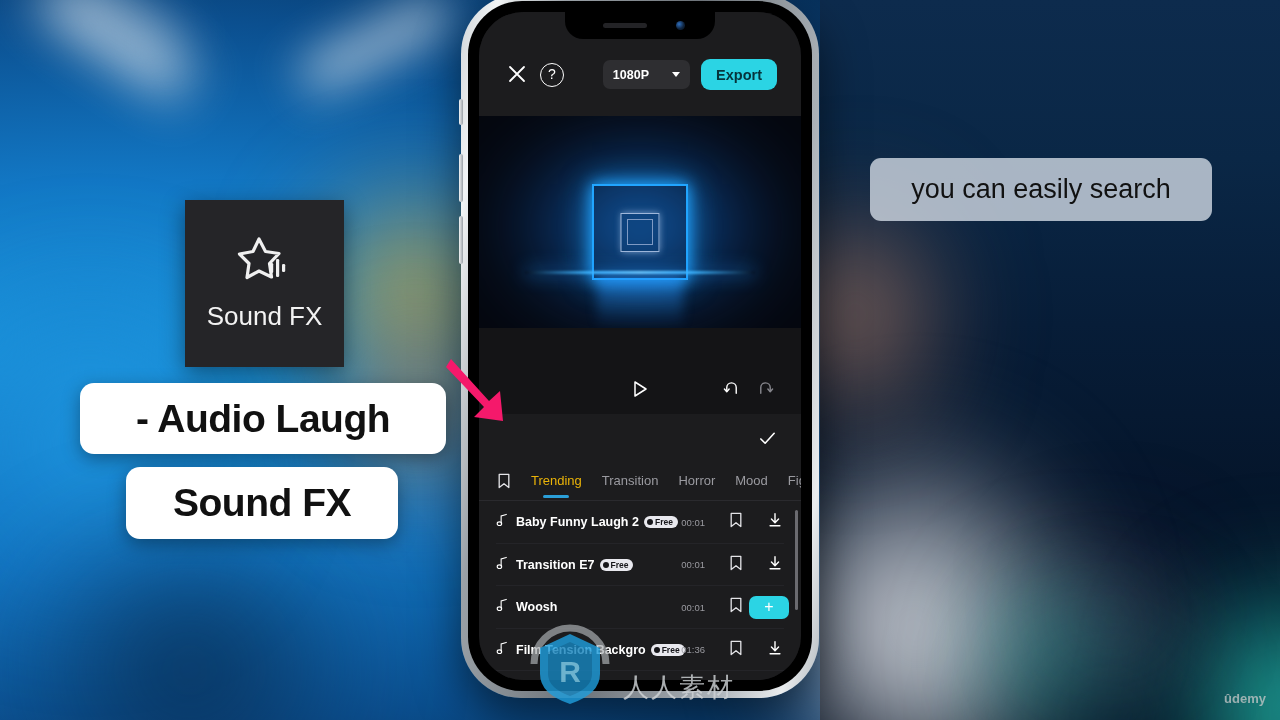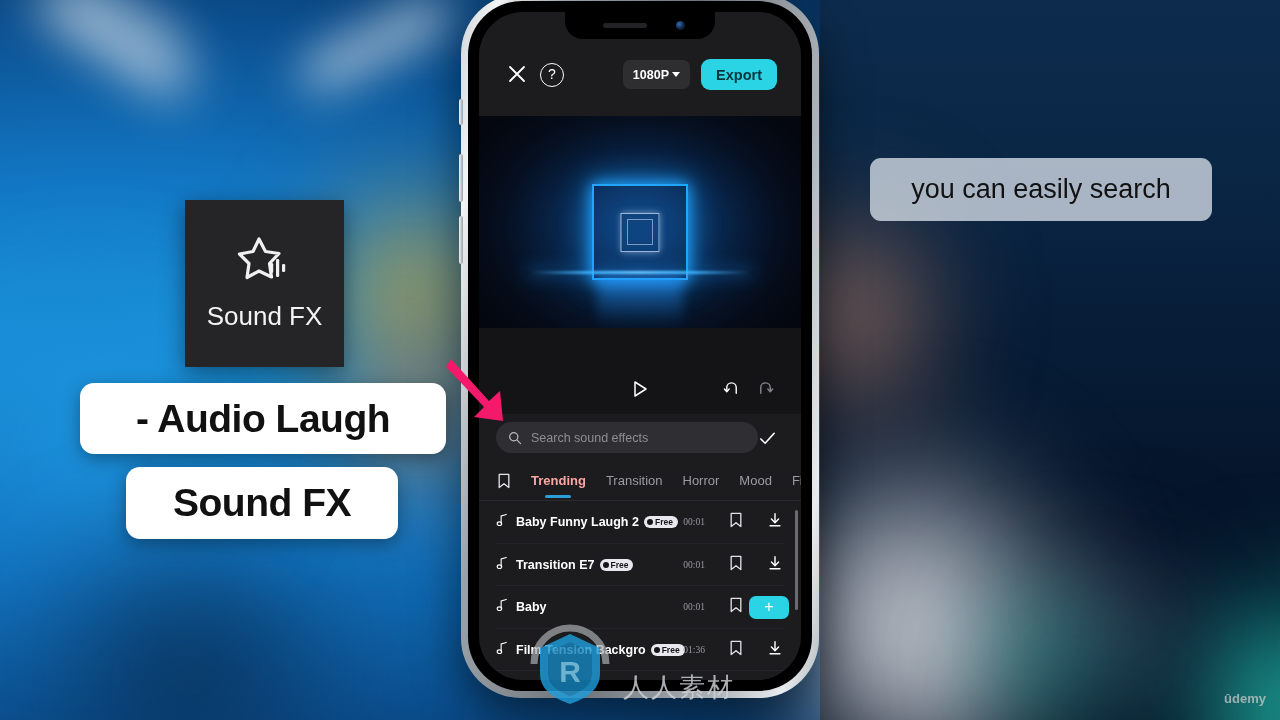--- a/index.html
+++ b/index.html
@@ -58,21 +58,21 @@
   #frontcam{position:absolute;right:30px;top:9px;width:9px;height:9px;border-radius:50%;
     background:radial-gradient(circle at 35% 35%,#2f6fbf 0%,#10253f 55%,#06101d 100%);}
 
   
   #topbar{position:absolute;left:0;top:0;width:100%;height:104px;background:#1c1c1e;z-index:20;}
   #close-x{position:absolute;left:28px;top:52px;width:20px;height:20px;}
   #help{position:absolute;left:61px;top:51px;width:22px;height:22px;
     border:1.8px solid #fff;border-radius:50%;color:#fff;font-size:14px;line-height:20px;text-align:center;}
   #reso{position:absolute;right:111px;top:48px;height:29px;padding:0 10px;
     background:#2e2e31;border-radius:7px;color:#fff;font-size:12.5px;
-    display:flex;align-items:center;gap:3px;font-weight:600;}
+    display:flex;align-items:center;gap:23px;font-weight:600;}
   .caret{width:0;height:0;border-left:4px solid transparent;border-right:4px solid transparent;border-top:5px solid #fff;}
   #export{position:absolute;right:24px;top:47px;height:31px;padding:0 15px;background:#2bd4e4;
     border-radius:9px;color:#06343b;font-size:14.5px;font-weight:600;display:flex;align-items:center;}
 
   
   #preview{position:absolute;left:0;top:104px;width:100%;height:212px;background:#05070e;overflow:hidden;}
   .neonglow{position:absolute;left:50%;top:52%;transform:translate(-50%,-50%);
     width:300px;height:200px;filter:blur(40px);
     background:radial-gradient(ellipse at center,#1a7fe0 0%,rgba(10,60,130,.5) 45%,rgba(0,0,0,0) 75%);}
   .nsq{position:absolute;left:50%;transform:translateX(-50%);top:68px;
@@ -97,35 +97,35 @@
   #searchrow{position:absolute;left:0;top:402px;width:100%;height:48px;background:#1c1c1e;}
   #search-input{position:absolute;left:17px;top:8px;width:250px;height:31px;
     background:#2f2f33;border-radius:16px;display:flex;align-items:center;padding-left:12px;gap:9px;}
   .placeholder{color:#8d8d93;font-size:12.5px;}
   #confirm{position:absolute;right:24px;top:15px;}
 
   
   #tabs{position:absolute;left:0;top:450px;width:100%;height:38px;background:#1c1c1e;
     display:flex;align-items:center;gap:20px;padding-left:18px;}
   .tab{color:#9a9aa0;font-size:13px;white-space:nowrap;position:relative;padding-bottom:2px;}
-  .tab.active{color:#fca5a5;font-weight:700;}
+  .tab.active{color:#eab308;font-weight:400;}
   .tabund{position:absolute;left:50%;transform:translateX(-50%);bottom:-8px;width:26px;height:3px;
     background:#2b9fd8;border-radius:2px;}
   #tabs-divider{position:absolute;left:0;top:488px;width:100%;height:1px;background:#2a2a2e;}
 
   
   #list{position:absolute;left:0;top:489px;width:100%;bottom:0;background:#1c1c1e;}
   .row{position:relative;height:42.5px;display:flex;align-items:center;padding:0 22px 0 17px;}
   .row .note{flex:0 0 auto;width:16px;}
   .row .title{color:#fff;font-size:12.5px;font-weight:600;white-space:nowrap;overflow:hidden;
     max-width:148px;text-overflow:clip;margin-left:4px;}
   .freebadge{display:inline-flex;align-items:center;gap:2px;background:#e8e8ee;color:#16161a;
     font-size:8.5px;font-weight:700;border-radius:7px;padding:1px 5px 1px 3px;margin-left:5px;vertical-align:middle;}
   .fdot{width:6px;height:6px;border-radius:50%;background:#16161a;display:inline-block;}
-  .dur{position:absolute;right:96px;color:#9a9aa0;font-size:9.5px;font-family:Liberation Serif, serif;}
+  .dur{position:absolute;right:96px;color:#9a9aa0;font-size:9.5px;}
   .bm{position:absolute;right:58px;}
   .dl{position:absolute;right:18px;}
   .addbtn{position:absolute;right:12px;width:40px;height:23px;background:#2bd4e4;border-radius:7px;
     display:flex;align-items:center;justify-content:center;color:#fff;font-size:16px;font-weight:500;}
   .rowsep{position:absolute;left:17px;right:17px;bottom:0;height:1px;background:#242428;}
 
   
   #scrollbar{position:absolute;right:3px;top:498px;width:3px;height:100px;border-radius:2px;background:#6b6b70;}
 
   
@@ -229,27 +229,20 @@
         </div>
         <div id="redo">
           <svg viewBox="0 0 18 18" width="17" height="17">
               <path d="M4 14 L4 8 A5 5 0 0 1 14 8 L14 12" fill="none" stroke="#86868c" stroke-width="1.5" stroke-linecap="round"></path>
               <path d="M11.5 9.5 L14 12.5 L16.5 9.5" fill="none" stroke="#86868c" stroke-width="1.5" stroke-linecap="round" stroke-linejoin="round"></path>
             </svg>
         </div>
       </div>
 
       <div id="searchrow">
-        <div id="search-input">
-          <svg width="14" height="14" viewBox="0 0 16 16">
-              <circle cx="6.6" cy="6.6" r="4.7" fill="none" stroke="#b9b9bf" stroke-width="1.4"></circle>
-              <path d="M10.1 10.1 L14.4 14.4" stroke="#b9b9bf" stroke-width="1.4" stroke-linecap="round"></path>
-            </svg>
-          <span class="placeholder">Search sound effects</span>
-        </div>
         <div id="confirm">
           <svg viewBox="0 0 20 20" width="19" height="19">
               <path d="M3 10.5 L7.5 15 L17 4.5" fill="none" stroke="#fff" stroke-width="1.7" stroke-linecap="round" stroke-linejoin="round"></path>
             </svg>
         </div>
       </div>
 
       <div id="tabs">
         <span style="display:inline-flex;">
           <svg viewBox="0 0 16 18" width="14" height="16">
@@ -323,21 +316,21 @@
           <span class="rowsep"></span>
         </div>
 
         <div class="row">
           <span class="note">
             <svg viewBox="0 0 14 16" width="12" height="14">
                 <path d="M12 1.5 L6 3.2 L6 11.6" fill="none" stroke="#fff" stroke-width="1.3" stroke-linecap="round"></path>
                 <ellipse cx="4" cy="12.3" rx="2.6" ry="2.1" fill="none" stroke="#fff" stroke-width="1.3"></ellipse>
               </svg>
           </span>
-          <span class="title">Baby</span>
+          <span class="title">Woosh</span>
           <span class="dur">00:01</span>
           <span class="bm">
             <svg viewBox="0 0 16 18" width="14" height="16">
                 <path d="M2.5 1.5 h11 v15 l-5.5 -4.4 l-5.5 4.4 z" fill="none" stroke="#e4e4e8" stroke-width="1.5" stroke-linejoin="round"></path>
               </svg>
           </span>
           <span class="addbtn">+</span>
           <span class="rowsep"></span>
         </div>
 

